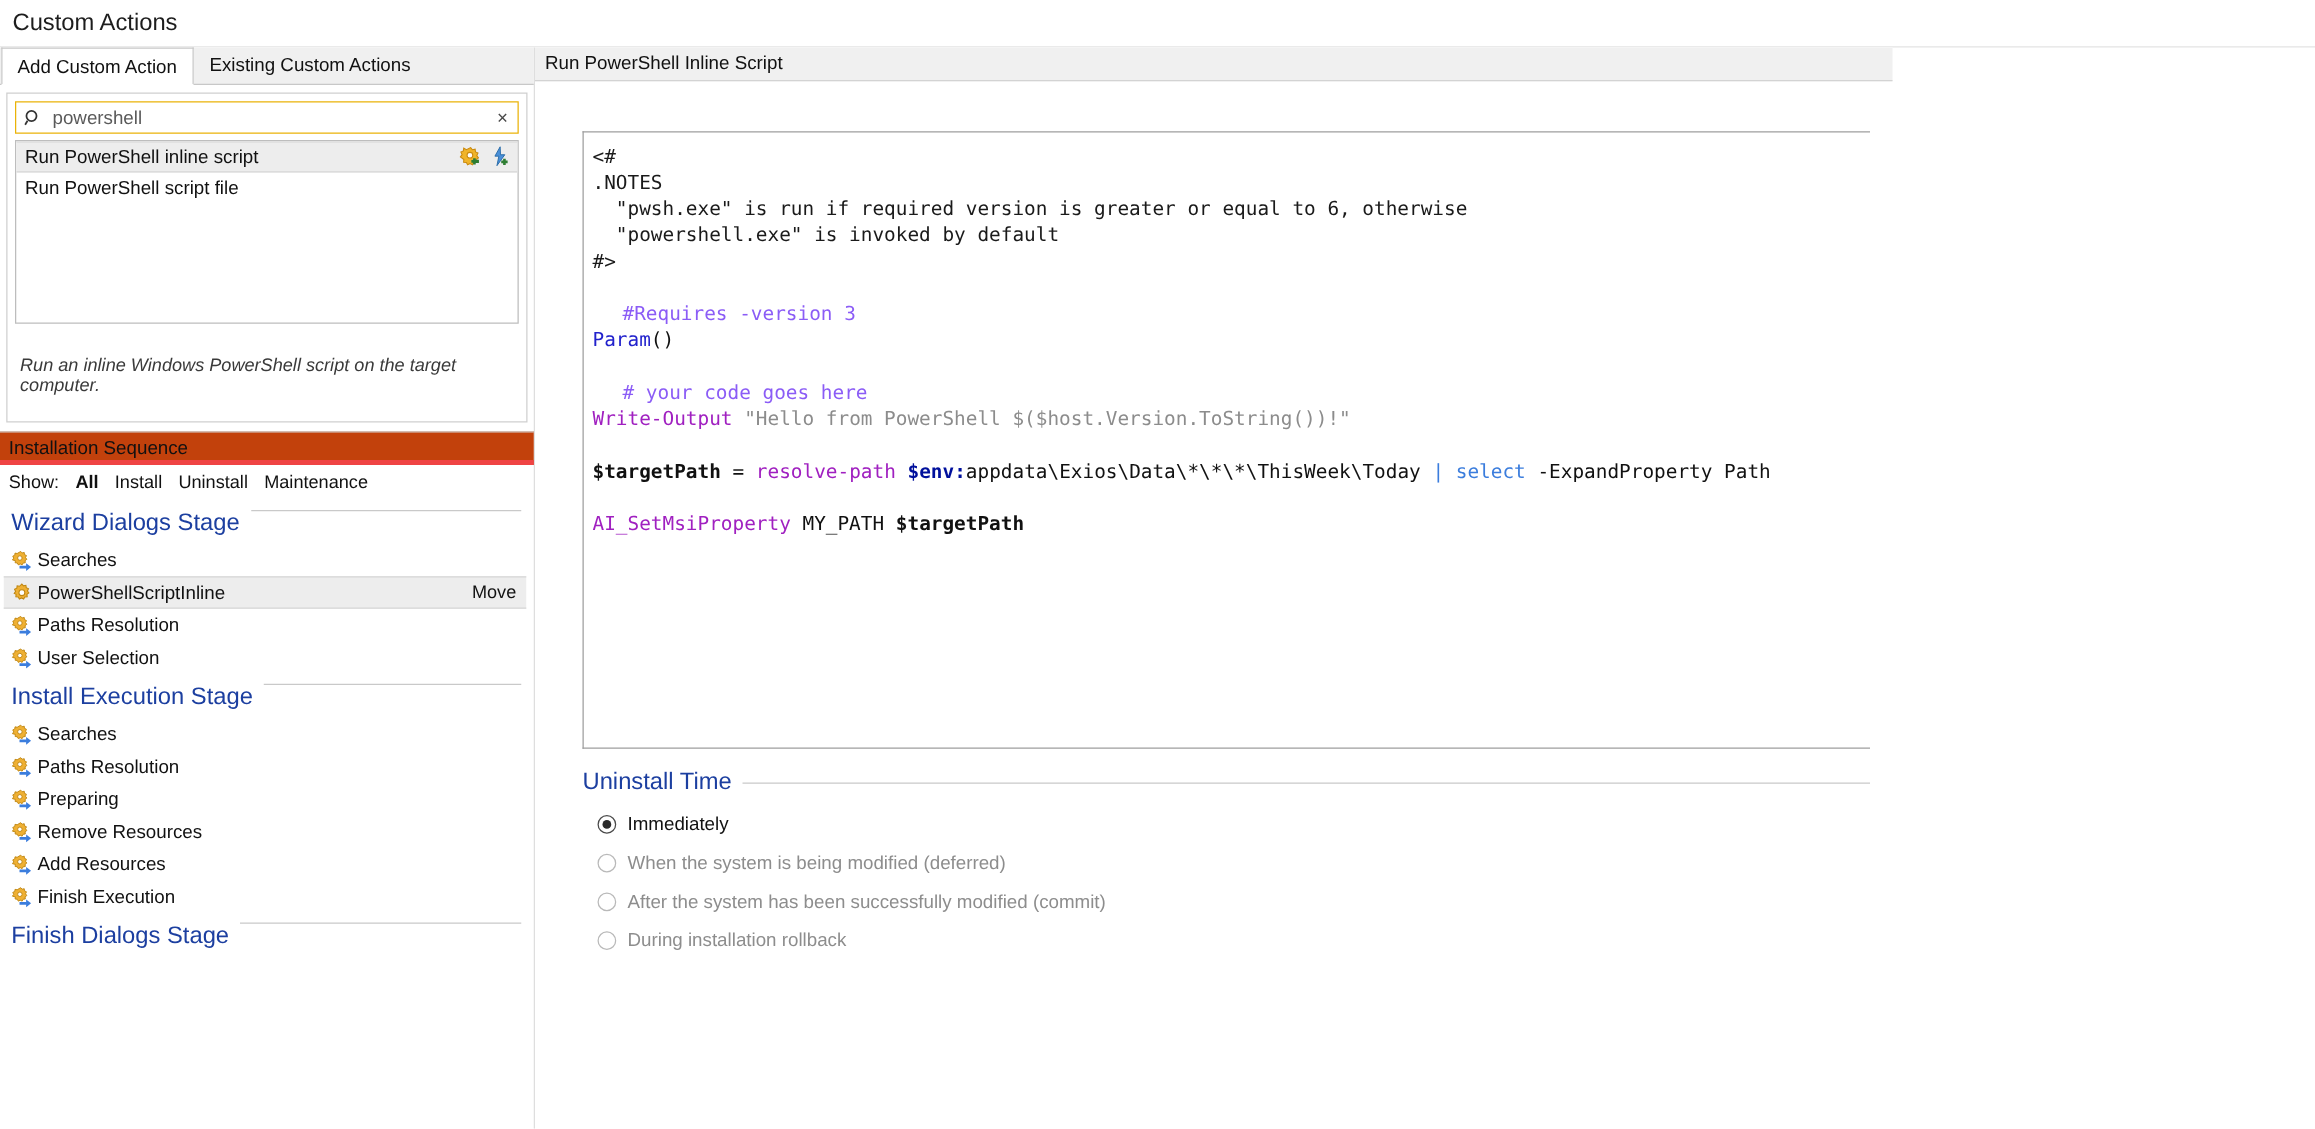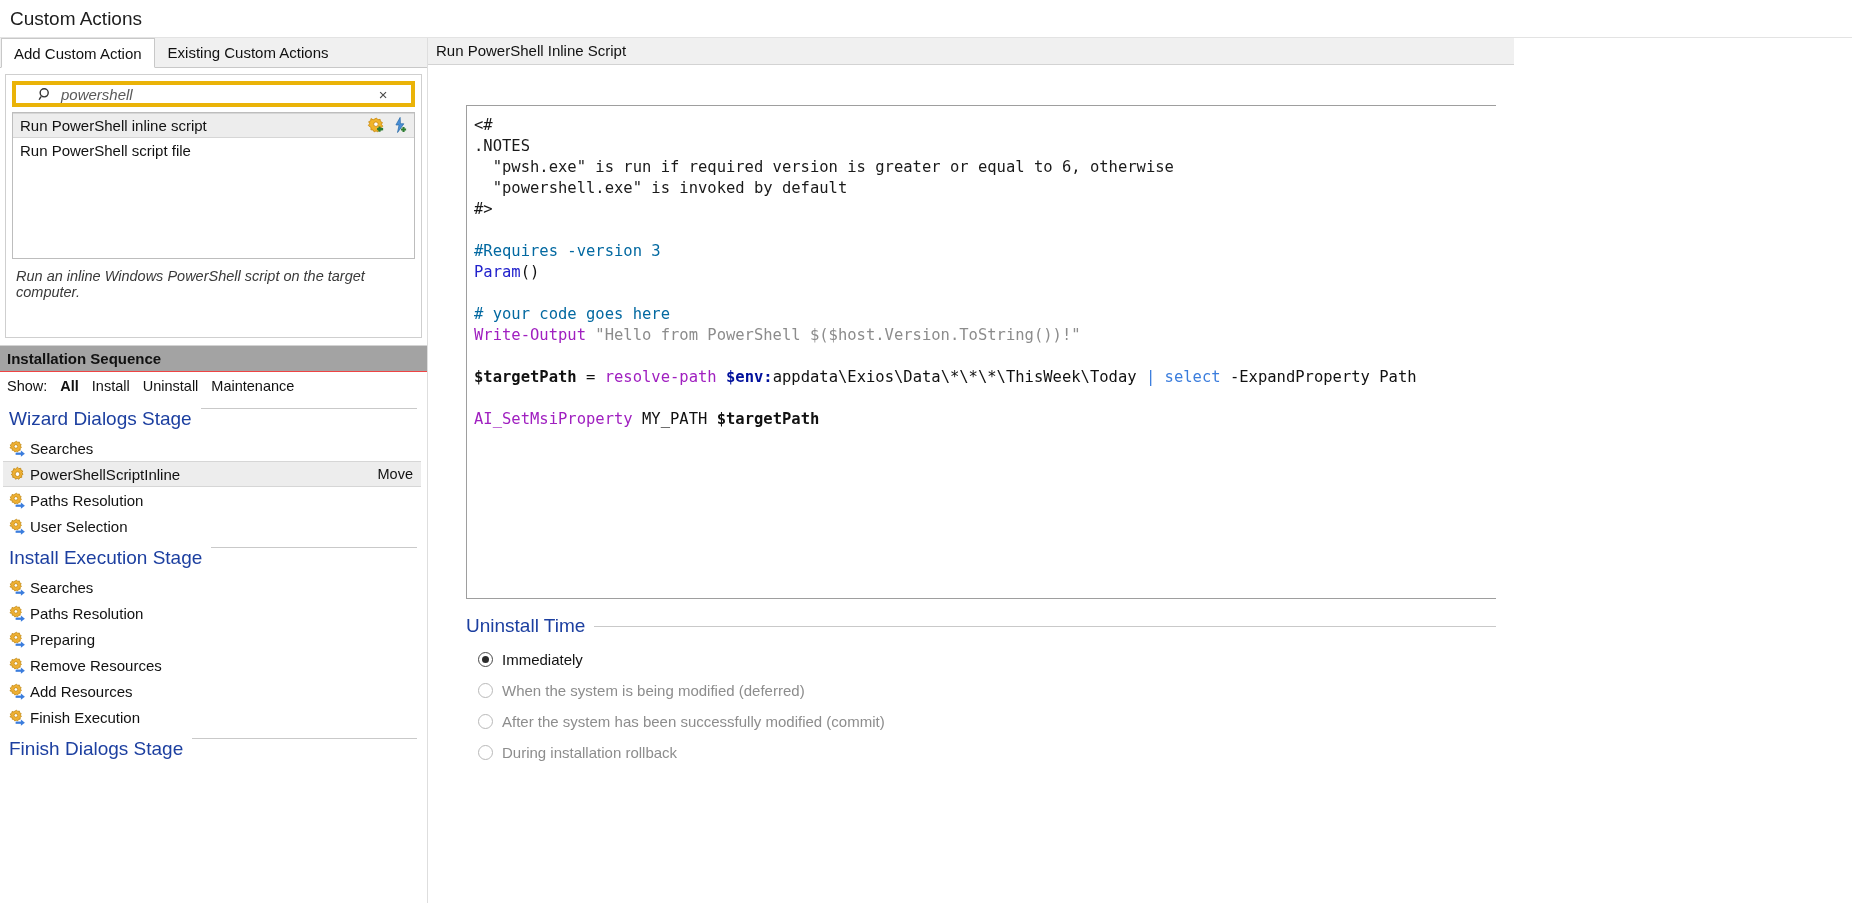--- a/index.html
+++ b/index.html
@@ -74,26 +74,25 @@
   
   .add-panel {
     border: 1px solid #cfcfcf;
     margin: 6px 5px 0 5px;
     padding: 6px;
     background: #ffffff;
     height: 264px;
   }
   .searchbox {
     height: 26px;
-    border: 4px solid #eab308;
+    border: 1px solid #eab308;
     display: flex;
     align-items: center;
     background: #fff;
-    padding: 0 20px;
-    font-style: italic;
+    padding: 0 4px;
   }
   .search-icon {
     width: 18px; height: 18px;
     display: inline-flex; align-items: center; justify-content: center;
     color: #3a3a3a;
     flex: 0 0 18px;
   }
   .search-text {
     flex: 1 1 auto;
     font-size: 15px;
@@ -132,39 +131,38 @@
   .row-actions {
     display: flex; gap: 2px; align-items: center;
     padding-right: 3px;
   }
   .act-icon {
     width: 22px; height: 21px;
     display: inline-flex; align-items: center; justify-content: center;
     cursor: pointer;
   }
   .hint {
-    margin-top: 9px;
+    margin-top: 26px;
     font-style: italic;
     font-size: 14.5px;
     color: #3a3a3a;
     padding-left: 4px;
   }
 
   
   .seq-header {
     margin-top: 7px;
     height: 27px;
     line-height: 26px;
-    background: #a3a3a3;
+    background: #c2410c;
     border-top: 1px solid #d3d3d3;
-    border-bottom: 1px solid #ef4444;
+    border-bottom: 4px solid #ef4444;
     padding-left: 7px;
     font-size: 15px;
     color: #111;
-    font-weight: bold;
   }
   .show-bar {
     height: 28px;
     display: flex;
     align-items: center;
     gap: 13px;
     padding-left: 7px;
     font-size: 14.5px;
     color: #111;
   }
@@ -242,21 +240,21 @@
   }
   .editor {
     padding: 9px 0 0 7px;
     font-family: "DejaVu Sans Mono", "Liberation Mono", monospace;
     font-size: 15.5px;
     line-height: 21px;
     white-space: pre;
     color: #1a1a1a;
   }
   .c-cmt  { color: #1a1a1a; }
-  .c-grn  { color: #0369a1; }
+  .c-grn  { color: #8b5cf6; margin-left: 24px; }
   .c-blu  { color: #2222cc; }
   .c-pur  { color: #a020c0; }
   .c-str  { color: #8c8c8c; }
   .c-var  { color: #111111; font-weight: bold; }
   .c-env  { color: #00109c; font-weight: bold; }
   .c-lblue{ color: #3b7ddd; }
   .c-blk  { color: #111111; }
 
   
   .exec-section { margin: 16px 18px 0 38px; }

